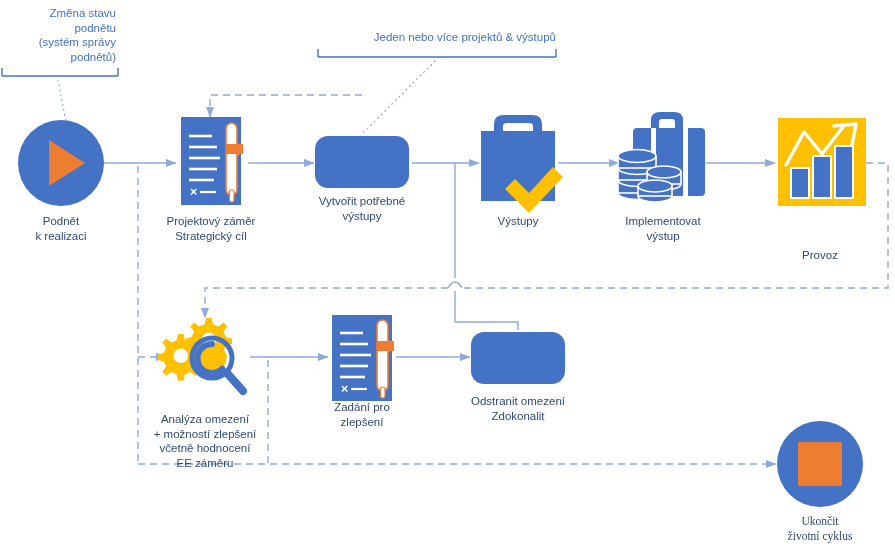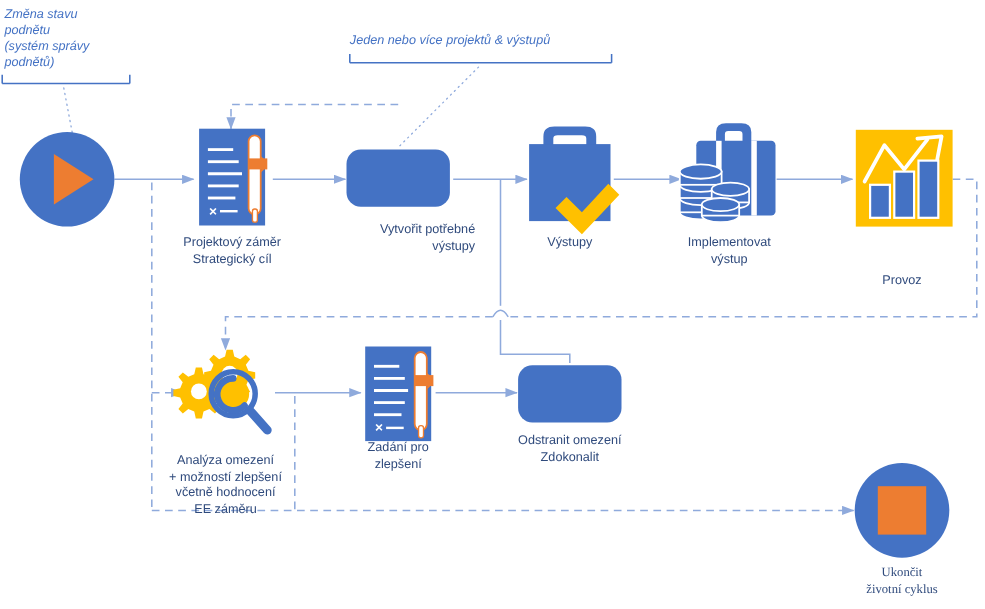--- a/index.html
+++ b/index.html
@@ -2,22 +2,22 @@
 <html><head>
 <meta charset="utf-8">
 <style>
   html,body{margin:0;padding:0;background:#ffffff;}
   body{width:895px;height:554px;overflow:hidden;
        font-family:"Liberation Sans","DejaVu Sans",sans-serif;}
   #stage{position:relative;width:895px;height:554px;background:#fff;}
   #svg{position:absolute;left:0;top:0;width:895px;height:554px;}
   .lbl{position:absolute;text-align:center;color:#2F4A7C;
        font-size:11.5px;line-height:14.5px;white-space:pre-line;}
-  .ann{position:absolute;text-align:left;color:#4472C4;
-       font-size:11.5px;line-height:14.5px;white-space:pre-line;font-style:italic;}
+  .ann{position:absolute;text-align:right;color:#4472C4;
+       font-size:11.5px;line-height:14.5px;white-space:pre-line;}
 </style>
 </head>
 <body>
 
 <div id="stage">
 
 <svg id="svg" viewBox="0 0 895 554">
   <defs>
     <marker id="ah" markerWidth="9" markerHeight="9" refX="7.5" refY="3" orient="auto">
       <path d="M0,0 L8,3 L0,6 Z" fill="#8FAADC"></path>
@@ -200,25 +200,27 @@
     <rect x="798" y="442" width="44" height="44" fill="#ED7D31"></rect>
   </g>
 </svg>
 
 <div class="ann" style="left:4px;top:6px;width:112px;">Změna stavu
 podnětu
 (systém správy
 podnětů)</div>
 <div class="ann" style="left:318px;top:30px;width:238px;">Jeden nebo více projektů &amp; výstupů</div>
 
+<div class="lbl" style="left:1px;top:214px;width:120px;">Podnět
+k realizaci</div>
 
 <div class="lbl" style="left:141px;top:214px;width:140px;">Projektový záměr
 Strategický cíl</div>
 
-<div class="lbl" style="left:292px;top:202px;width:140px;text-align:right;">Vytvořit potřebné
+<div class="lbl" style="left:292px;top:194px;width:140px;">Vytvořit potřebné
 výstupy</div>
 
 <div class="lbl" style="left:458px;top:214px;width:120px;">Výstupy</div>
 
 <div class="lbl" style="left:593px;top:214px;width:140px;text-align:center;">Implementovat
 výstup</div>
 
 <div class="lbl" style="left:760px;top:248px;width:120px;">Provoz</div>
 
 <div class="lbl" style="left:125px;top:412px;width:160px;">Analýza omezení

